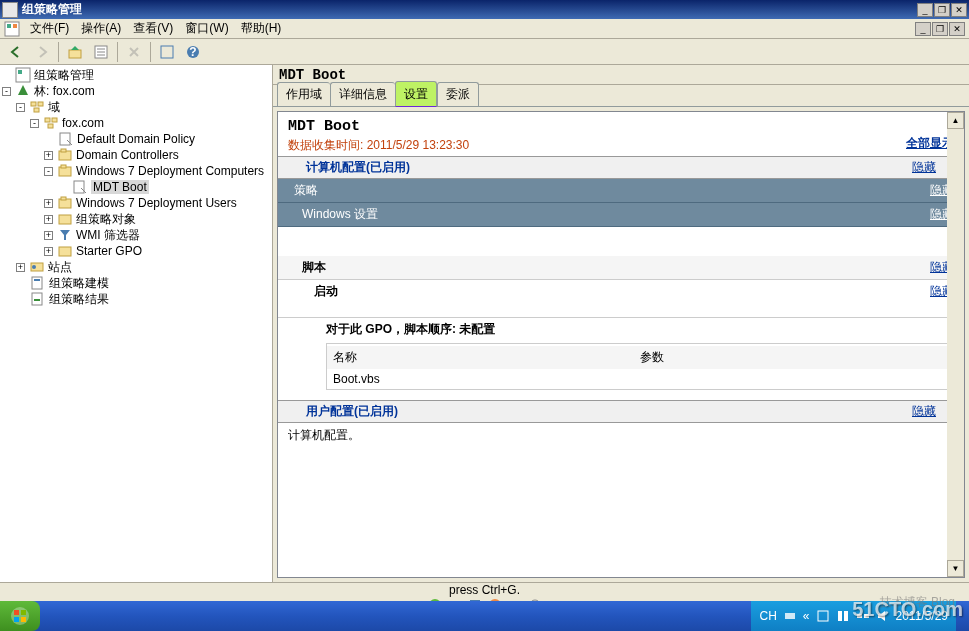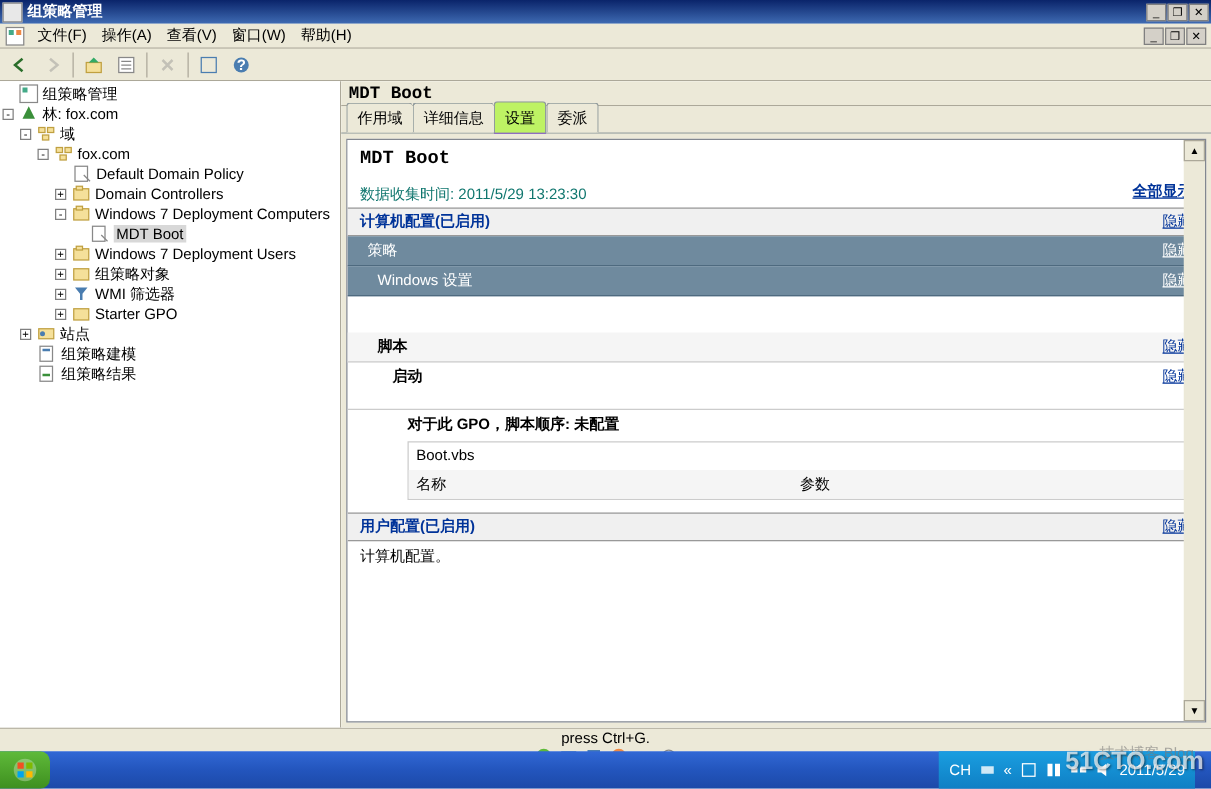--- a/index.html
+++ b/index.html
@@ -44,22 +44,22 @@
 
 .pane { flex:1; background:#ece9d8; padding:4px; display:flex; }
 .paneinner { flex:1; background:#fff; border:1px solid #828790; overflow:auto; position:relative; }
 .scroll { position:absolute; right:0; top:0; bottom:0; width:17px; background:#ece9d8; }
 .scrollbtn { width:17px; height:17px; background:#ece9d8; border:1px solid #aca899; display:flex; align-items:center; justify-content:center; font-size:8px; }
 
 
 .sp { padding:0; }
 .sp .hdr1 { background:#fff; padding:6px 10px 2px 10px; }
 .sp .h1t { font-family:"Courier New",monospace; font-size:15px; font-weight:bold; }
-.sp .h1s { font-size:12px; color:#0f766e; margin-top:12px; }
-.sp .sechdr { display:flex; justify-content:space-between; align-items:flex-end; padding:2px 10px; border-top:1px solid #999; border-bottom:1px solid #999; }
+.sp .h1s { font-size:12px; color:#c2410c; margin-top:2px; }
+.sp .sechdr { display:flex; justify-content:space-between; align-items:flex-end; padding:2px 28px; border-top:1px solid #999; border-bottom:1px solid #999; }
 .sp .sechdr.bg1 { background:#f0f0f0; }
 .sp .sechdr .t { color:#003399; font-weight:bold; }
 .sp .sechdr .a { color:#003399; text-decoration:underline; cursor:pointer; }
 .sp .band { background:#6f8a9e; color:#fff; padding:3px 10px; display:flex; justify-content:space-between; border-bottom:1px solid #4e6a7f; }
 .sp .band .a { color:#fff; text-decoration:underline; cursor:pointer; }
 .sp .sub { background:#f5f5f5; padding:3px 10px 3px 24px; display:flex; justify-content:space-between; border-bottom:1px solid #ccc; font-family:"Courier New",monospace; font-size:12px;margin-top:29px; }
 .sp .sub2 { padding:3px 10px 17px 36px; display:flex; justify-content:space-between; border-bottom:1px solid #ccc; }
 .sp .row { padding:3px 10px 3px 48px; }
 .sp .trow { display:flex; }
 .sp .trow .c1 { flex:1; }
@@ -347,27 +347,27 @@
           <div class="sub">
             <span style="font-weight:bold">脚本</span>
             <span style="color:#003399;text-decoration:underline;cursor:pointer">隐藏</span>
           </div>
           <div class="sub2">
             <span style="font-weight:bold">启动</span>
             <span style="color:#003399;text-decoration:underline;cursor:pointer">隐藏</span>
           </div>
           <div class="row" style="font-weight:bold">对于此 GPO，脚本顺序: 未配置</div>
           <div style="margin:2px 10px 0 48px;border:1px solid #ccc">
+            <div class="trow th" style="border-top:none;padding:3px 6px">
+              <span class="c1">名称</span>
+              <span class="c2">参数</span>
+            </div>
             <div class="trow" style="padding:3px 6px">
               <span class="c1">Boot.vbs</span>
               <span class="c2"></span>
-            </div>
-            <div class="trow th" style="border-top:none;padding:3px 6px">
-              <span class="c1">名称</span>
-              <span class="c2">参数</span>
             </div>
           </div>
           <div style="height:10px"></div>
           <div class="sechdr bg1">
             <span class="t">用户配置(已启用)</span>
             <span class="a">隐藏</span>
           </div>
           <div class="body">计算机配置。</div>
         </div>
         <div class="scroll">

